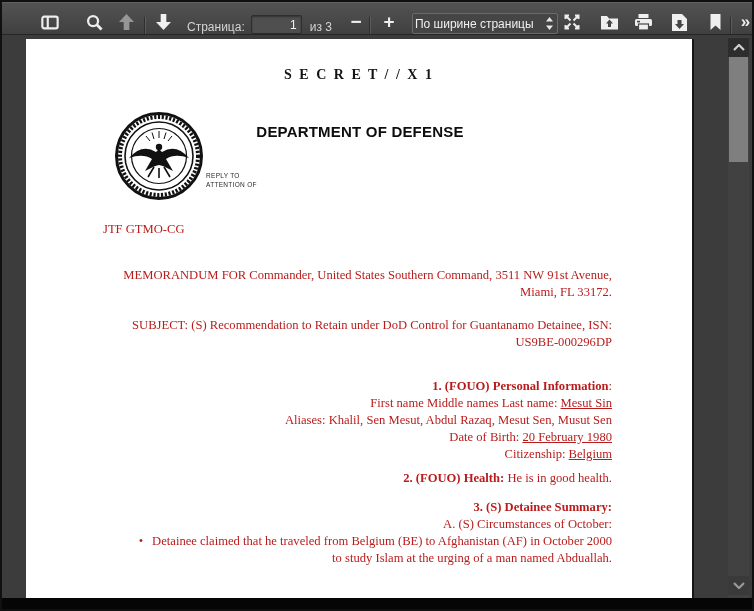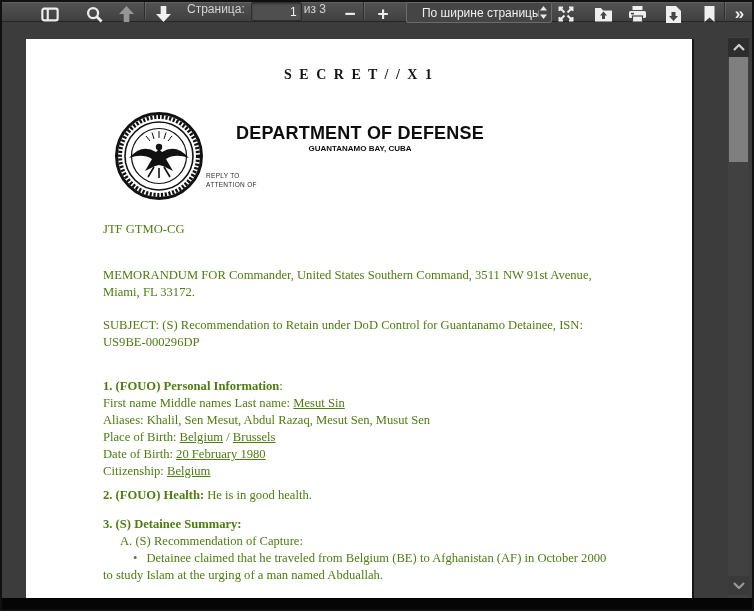--- a/index.html
+++ b/index.html
@@ -5,22 +5,22 @@
   html,body{margin:0;padding:0;background:#222;}
   *{box-sizing:border-box;}
   .app{
     position:relative;width:754px;height:611px;
     background:#3c3c3c;border:2px solid #101010;
     font-family:"Liberation Sans",sans-serif;
     overflow:hidden;
   }
   
   .toolbar{
-    position:relative;z-index:5;display:flex;align-items:flex-start;
-    height:20px;width:100%;
+    position:relative;z-index:5;display:flex;align-items:flex-end;
+    height:33px;width:100%;
     background:linear-gradient(#535353,#404040);
     border-bottom:1px solid #252525;
     box-shadow:inset 0 1px 0 rgba(255,255,255,.08);
     color:#d9d9d9;
   }
   .tbtn{
     display:flex;align-items:center;justify-content:center;
     width:24px;height:24px;border-radius:2px;color:#ededed;
     cursor:default;flex:none;
   }
@@ -30,21 +30,21 @@
   .page-input{
     width:51px;height:19px;background:#4f4f4f;color:#f2f2f2;
     border:1px solid #2e2e2e;border-radius:2px;
     box-shadow:inset 0 1px 2px rgba(0,0,0,.35);
     font-family:"Liberation Sans",sans-serif;font-size:12px;
     text-align:right;padding:0 4px;flex:none;
   }
   .zoom-select{
     display:flex;align-items:center;width:146px;height:21px;
     background:#454545;border:1px solid #6b6b6b;border-radius:2px;
-    padding:0 3px 0 15px;font-size:12px;color:#f0f0f0;flex:none;
+    padding:0 3px 0 2px;font-size:12px;color:#f0f0f0;flex:none;
   }
   .zoom-select .zs-text{flex:1;white-space:nowrap;overflow:hidden;}
   .more-btn{font-size:17px;font-weight:bold;letter-spacing:-1px;}
   
   .viewer{position:absolute;top:35px;left:0;right:0;bottom:11px;background:#3c3c3c;overflow:hidden;}
   .pdf-page{
     position:absolute;left:24px;top:2px;width:668px;height:640px;
     background:#ffffff;border-right:2px solid #161616;
     color:#141414;
   }
@@ -57,26 +57,26 @@
   .sb-thumb{position:absolute;left:1px;width:19px;top:20px;height:105px;background:#7f7f7f;}
   .classification{
     margin-top:28px;text-align:center;
     font-family:"Liberation Serif",serif;font-weight:bold;
     font-size:14px;letter-spacing:2px;white-space:pre;
   }
   .letterhead{position:relative;height:96px;margin-top:28px;}
   .seal{position:absolute;left:88px;top:0;}
   .reply{position:absolute;left:180px;top:60px;font-size:6.5px;color:#2b2b2b;line-height:9px;letter-spacing:.3px;}
   .dept{position:absolute;left:0;width:668px;top:12px;text-align:center;font-weight:bold;color:#0d0d0d;}
-  .dept .d1{font-size:18px;letter-spacing:.2px;}
+  .dept .d1{font-size:15px;letter-spacing:.2px;}
   .dept .d2{font-size:8px;line-height:10px;}
   .docbody{
     margin:14px 80px 0 77px;
     font-family:"Liberation Serif",serif;
-    font-size:12.6px;line-height:17px;color:#4d7c0f;
+    font-size:12.6px;line-height:17px;color:#b91c1c;text-align:right;
   }
   .office-row{display:flex;justify-content:space-between;}
   .office-row .date{padding-right:30px;}
   .docbody p{margin:0;}
   .memo{margin-top:29px !important;}
   .subject{margin-top:16px !important;}
   .sec1{margin-top:27px !important;}
   .sec2{margin-top:7px !important;}
   .sec3{margin-top:12px !important;}
   .b{font-weight:bold;}
@@ -126,21 +126,21 @@
         <svg width="15" height="16" viewBox="0 0 16 17">
             <path d="M8 17 L16 8.5 L11 8.5 L11 0 L5 0 L5 8.5 L0 8.5 Z" fill="#f0f0f0"></path>
           </svg>
       </span>
     </div>
 
     <span class="tlabel" style="margin-left:12px">Страница:</span>
 
     <input class="page-input" style="margin-left: 6px;" value="1">
 
-    <span class="tlabel" style="margin-left:2px">из 3</span>
+    <span class="tlabel" style="margin-left:8px">из 3</span>
 
     <div class="tbtn" style="margin-left:12px;font-size:19px;font-weight:bold;">
       <span>−</span>
     </div>
 
     <div class="tsep" style="margin-left:1px"></div>
 
     <div class="tbtn" style="margin-left:7px;font-size:19px;font-weight:bold;">
       <span>+</span>
     </div>
@@ -234,45 +234,43 @@
             <circle cx="45" cy="36" r="3.2" fill="#111"></circle>
             <path d="M40 56 L34 66 M45 57 L45 67 M50 56 L56 66" stroke="#111" stroke-width="1.6"></path>
           </svg>
         </div>
         <div class="reply">
           <div>REPLY TO</div>
           <div>ATTENTION OF</div>
         </div>
         <div class="dept">
           <div class="d1">DEPARTMENT OF DEFENSE</div>
-          <div class="d2">GUANTANAMO BAY, CUBA</div>
         </div>
       </div>
 
       <div class="docbody">
 
         <div class="office-row">
           <span>JTF GTMO-CG</span>
         </div>
 
         <p class="memo">MEMORANDUM FOR Commander, United States Southern Command, 3511 NW 91st Avenue, Miami, FL 33172.</p>
 
         <p class="subject">SUBJECT: (S) Recommendation to Retain under DoD Control for Guantanamo Detainee, ISN: US9BE-000296DP</p>
 
         <p class="sec1"><span class="b">1.  (FOUO) Personal Information</span><span>:</span></p>
         <p><span>First name Middle names Last name:  </span><span class="u">Mesut Sin</span></p>
         <p>Aliases:  Khalil, Sen Mesut, Abdul Razaq, Mesut Sen, Musut Sen</p>
-        <p><span>Place of Birth: </span><span class="u">Belgium</span><span> / </span><span class="u">Brussels</span></p>
         <p><span>Date of Birth: </span><span class="u">20 February 1980</span></p>
         <p><span>Citizenship:  </span><span class="u">Belgium</span></p>
 
         <p class="sec2"><span class="b">2.  (FOUO) Health:</span><span>  He is in good health.</span></p>
 
         <p class="sec3 b">3.  (S) Detainee Summary:</p>
-        <p class="suba">A.  (S) Recommendation of Capture:</p>
+        <p class="suba">A.  (S) Circumstances of October:</p>
         <p class="bullet-p"><span class="bullet-glyph">•</span><span>Detainee claimed that he traveled from Belgium (BE) to Afghanistan (AF) in October 2000 to study Islam at the urging of a man named Abduallah.</span></p>
 
       </div>
     </div>
 
     <div class="scrollbar">
       <div class="sb-btn sb-up">
         <span>
           <svg width="12" height="7" viewBox="0 0 12 7">
               <path d="M1 6 L6 1 L11 6" fill="none" stroke="#cfcfcf" stroke-width="2.2"></path>

